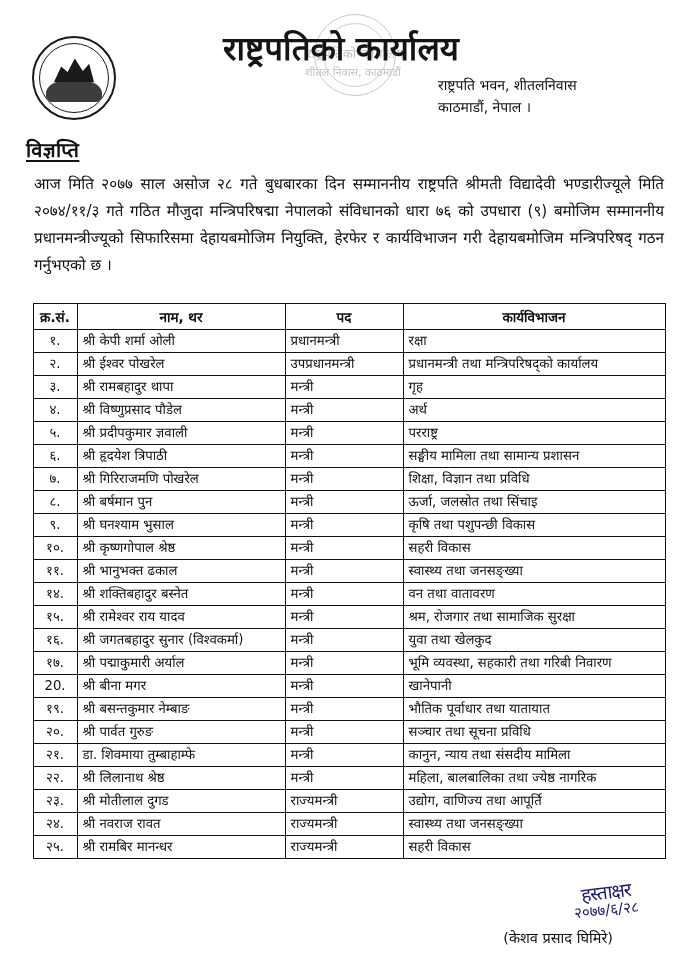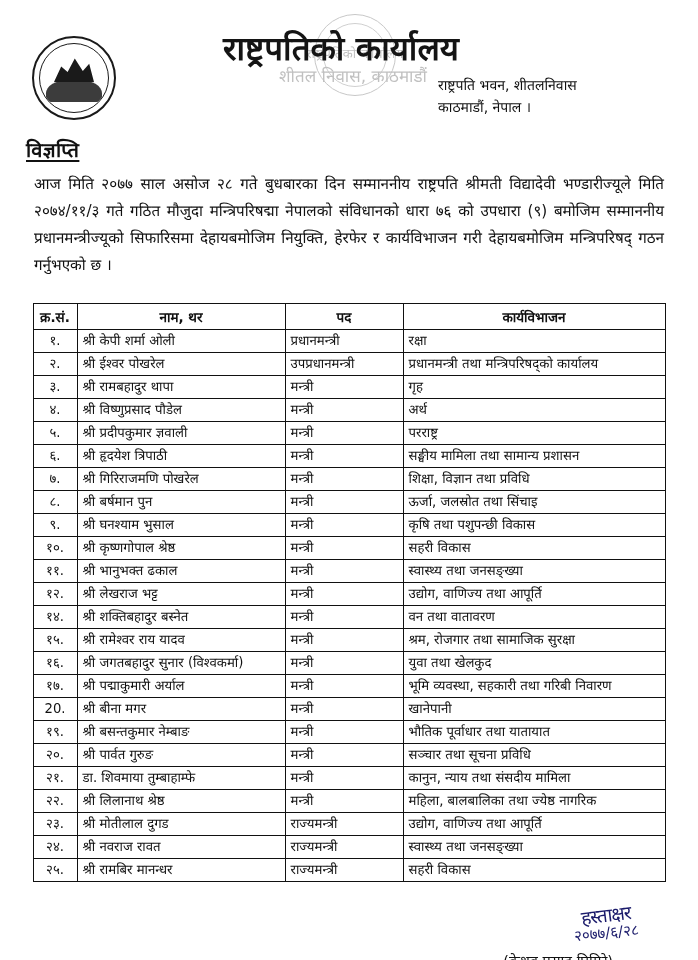--- a/index.html
+++ b/index.html
@@ -105,21 +105,21 @@
   }
   .wm-l1 {
     position: absolute;
     top: 30px; left: 0; right: 0;
     font-size: 13px;
     letter-spacing: .5px;
   }
   .wm-l2 {
     position: absolute;
     top: 50px; left: 0; right: 4px;
-    font-size: 17px;
+    font-size: 11px;
   }
 
   .addr {
     position: absolute;
     right: 24px;
     top: 60px;
     font-size: 14px;
     line-height: 22px;
     text-align: left;
     width: 210px;
@@ -317,26 +317,20 @@
           <td>मन्त्री</td>
           <td>सहरी विकास</td>
         </tr>
         <tr>
           <td class="sn">११.</td>
           <td>श्री भानुभक्त ढकाल</td>
           <td>मन्त्री</td>
           <td>स्वास्थ्य तथा जनसङ्ख्या</td>
         </tr>
         <tr>
-          <td class="sn">१२.</td>
-          <td>श्री लेखराज भट्ट</td>
-          <td>मन्त्री</td>
-          <td>उद्योग, वाणिज्य तथा आपूर्ति</td>
-        </tr>
-        <tr>
           <td class="sn">१४.</td>
           <td>श्री शक्तिबहादुर बस्नेत</td>
           <td>मन्त्री</td>
           <td>वन तथा वातावरण</td>
         </tr>
         <tr>
           <td class="sn">१५.</td>
           <td>श्री रामेश्वर राय यादव</td>
           <td>मन्त्री</td>
           <td>श्रम, रोजगार तथा सामाजिक सुरक्षा</td>

